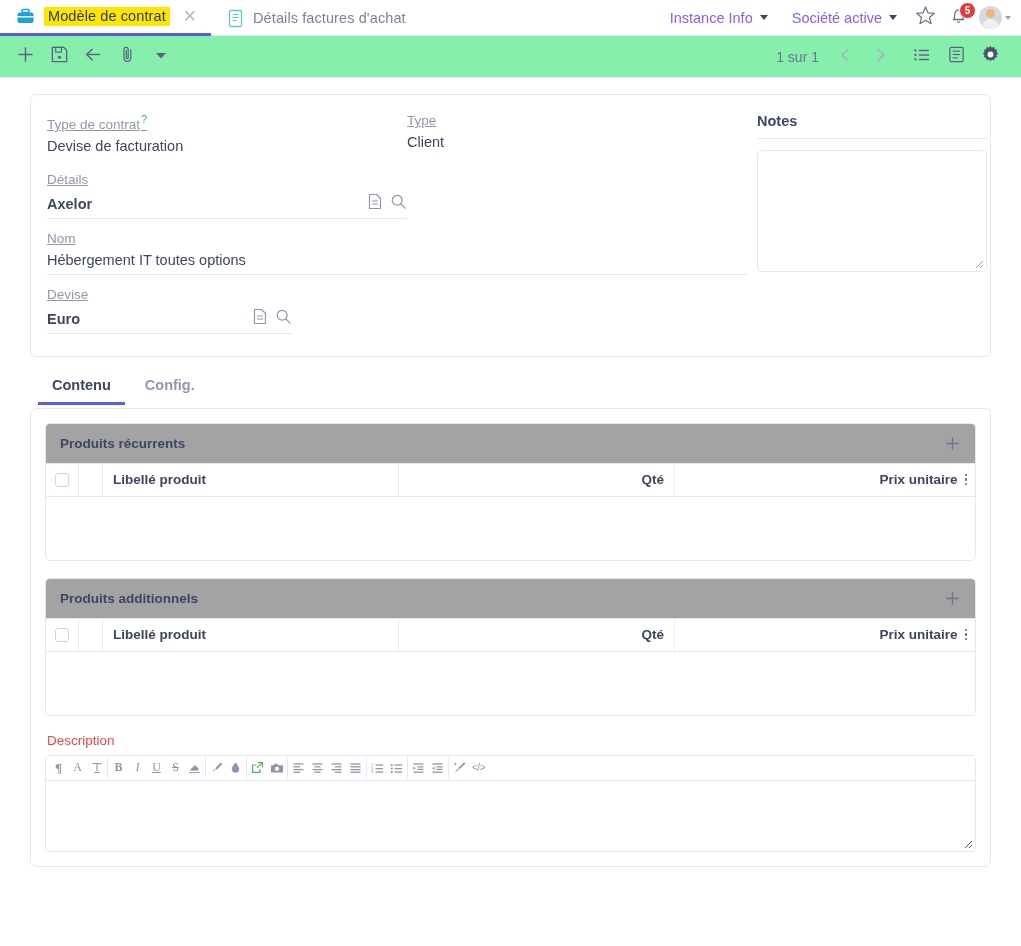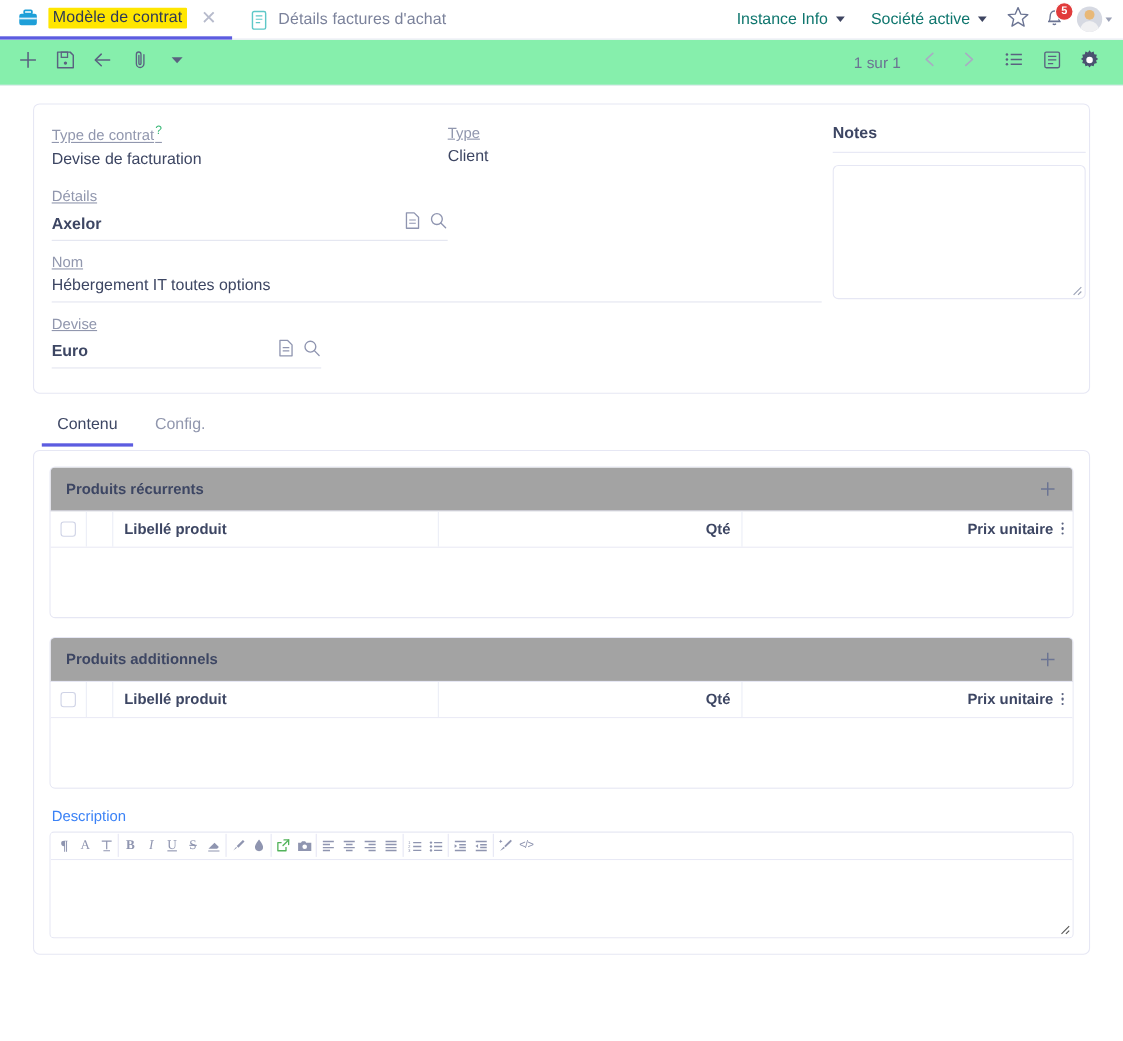--- a/index.html
+++ b/index.html
@@ -56,21 +56,21 @@
   .topbar-right {
     margin-left: auto;
     display: flex;
     align-items: center;
     gap: 0px;
     padding-right: 10px;
   }
   .menu-drop {
     display: flex; align-items: center; gap: 7px;
     font-size: 14.5px;
-    color: #0f766e;
+    color: #8b5cf6;
     padding: 0 12px;
     height: 36px;
     cursor: pointer;
     white-space: nowrap;
   }
   .caret {
     width: 0; height: 0;
     border-left: 4.5px solid transparent;
     border-right: 4.5px solid transparent;
     border-top: 5px solid #3e4561;
@@ -222,20 +222,21 @@
     width: 11px; height: 11px;
     pointer-events: none;
   }
 
   
   .subtabs {
     display: flex;
     gap: 6px;
     margin-top: 14px;
     padding-left: 8px;
+    font-weight: bold;
   }
   .subtab {
     font-size: 14.5px;
     color: #9197ae;
     padding: 6px 14px 9px 14px;
     cursor: pointer;
   }
   .subtab.active {
     color: #3d4663;
     border-bottom: 3px solid #5c5ce0;
@@ -304,21 +305,21 @@
     display: flex; flex-direction: column; gap: 2px;
     padding-left: 7px; padding-right: 2px;
     cursor: pointer;
   }
   .kebab i { width: 2.5px; height: 2.5px; border-radius: 50%; background: #5a6280; display:block;}
   .grid-body { height: 63px; background: #fff; }
 
   
   .desc-label {
     font-size: 13.5px;
-    color: #3b82f6;
+    color: #ef4444;
     margin: 2px 0 7px 2px;
   }
   .editor {
     border: 1px solid #e6e7f4;
     border-radius: 4px;
     overflow: hidden;
   }
   .editor-toolbar {
     display: flex;
     align-items: center;

